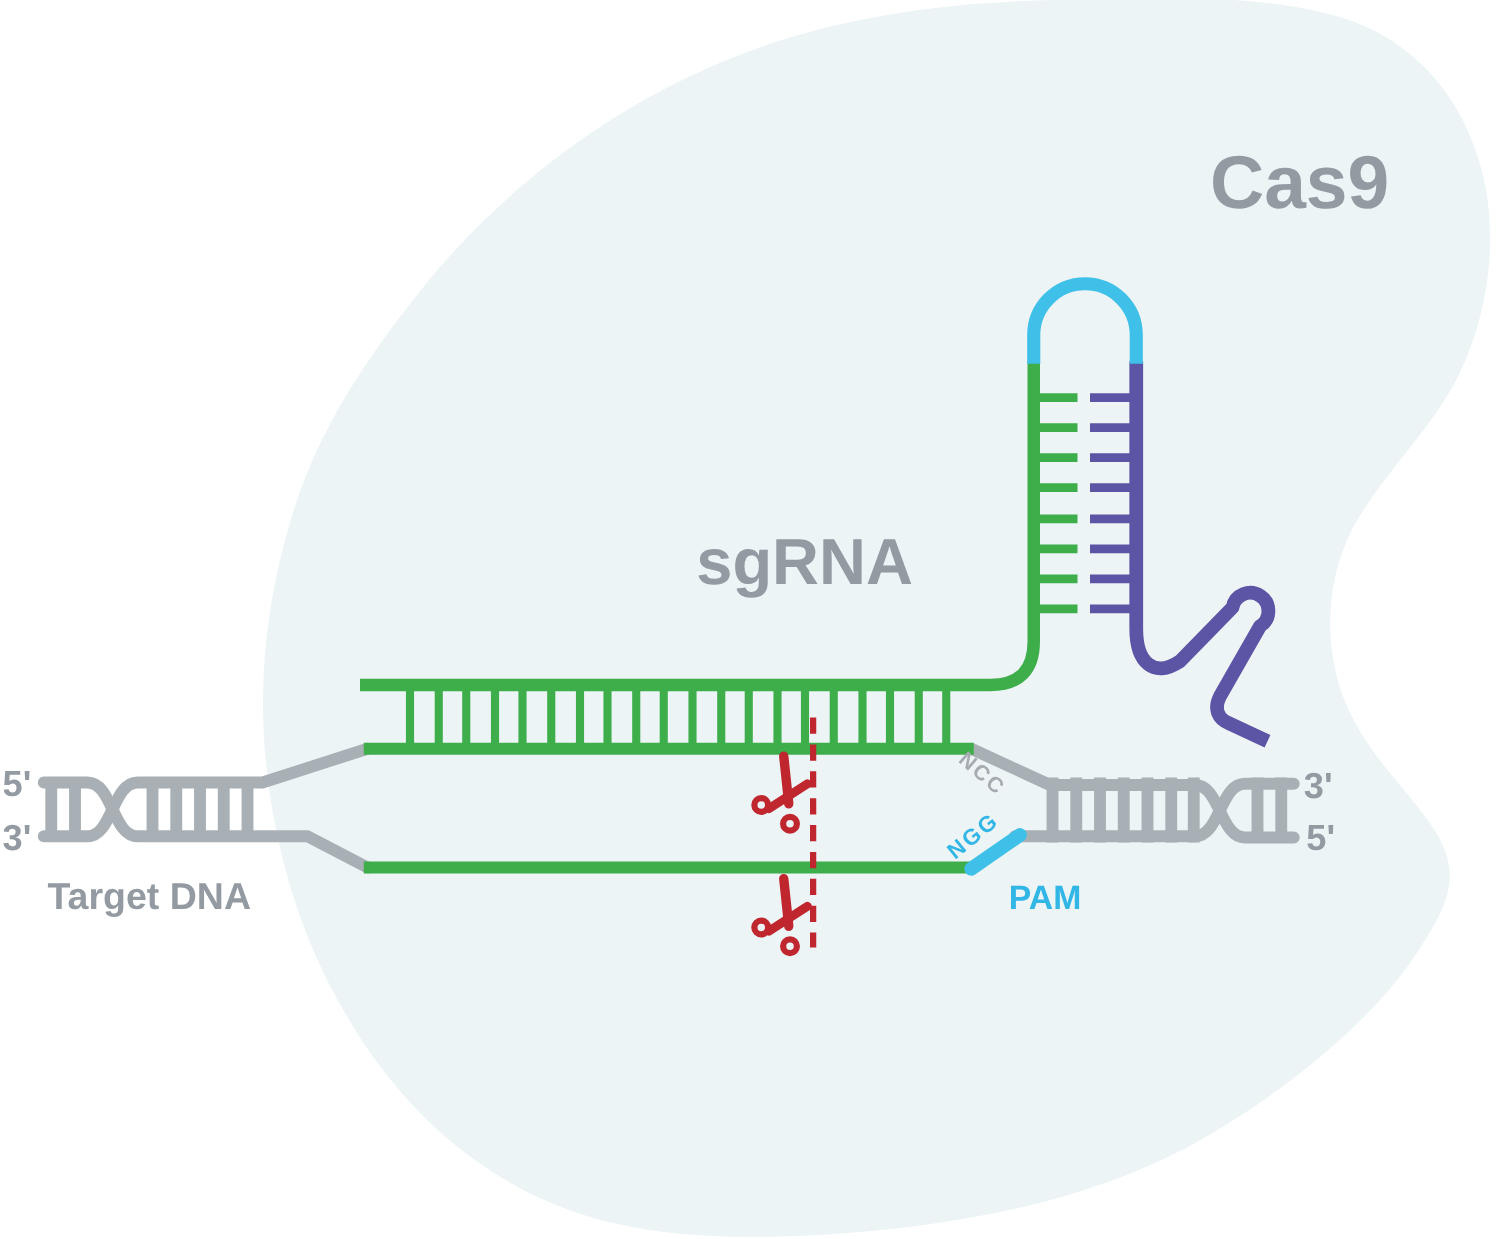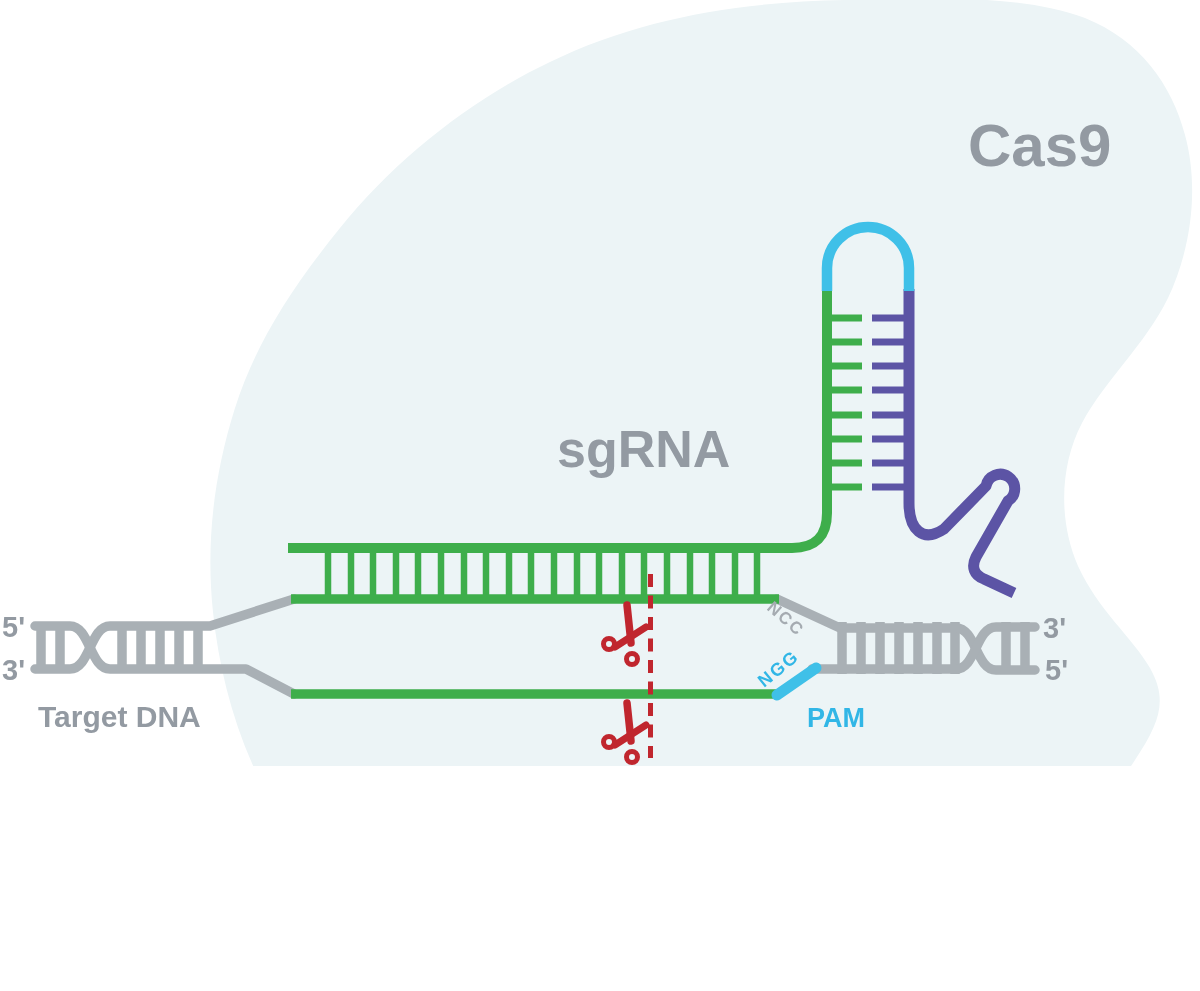--- a/index.html
+++ b/index.html
@@ -8,21 +8,21 @@
     --dna-gray:#A9B0B5;
     --label-gray:#939AA2;
     --ncc-gray:#A5ABB1;
     --rna-green:#3EAE4B;
     --stem-purple:#5C54A5;
     --loop-cyan:#3FC0E8;
     --pam-cyan:#31B6E6;
     --cut-red:#C0262E;
   }
   html,body{margin:0;padding:0;background:var(--background);}
-  .stage{position:relative;width:1200px;height:766px;background:var(--background);overflow:hidden;
+  .stage{position:relative;width:1200px;height:991px;background:var(--background);overflow:hidden;
          font-family:"Liberation Sans","DejaVu Sans",sans-serif;}
   svg{position:absolute;left:0;top:0;}
   text{font-family:"Liberation Sans","DejaVu Sans",sans-serif;font-weight:bold;}
 </style>
 </head>
 <body>
 
 <div class="stage">
 <svg width="1200" height="991" viewBox="0 0 1200 991">
 

